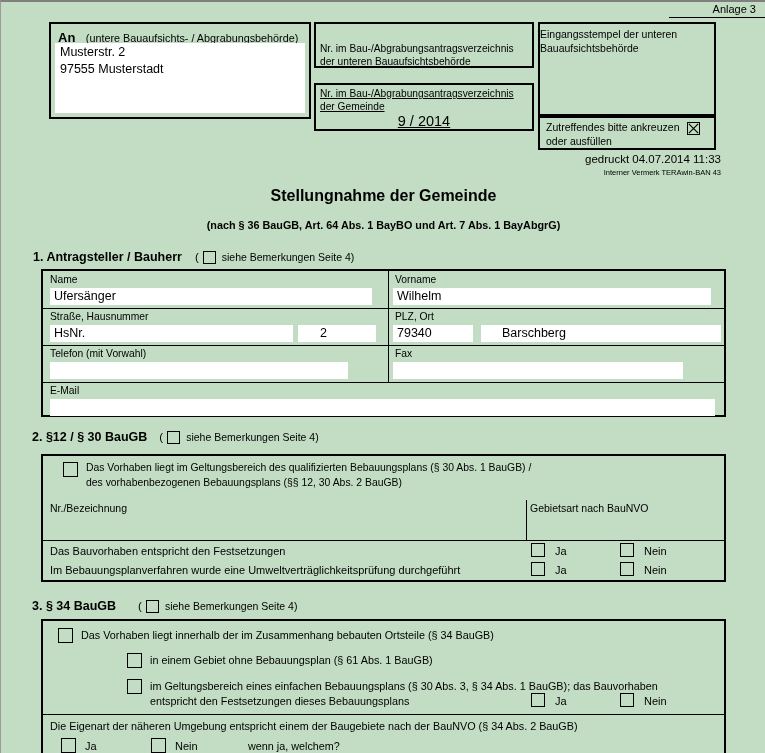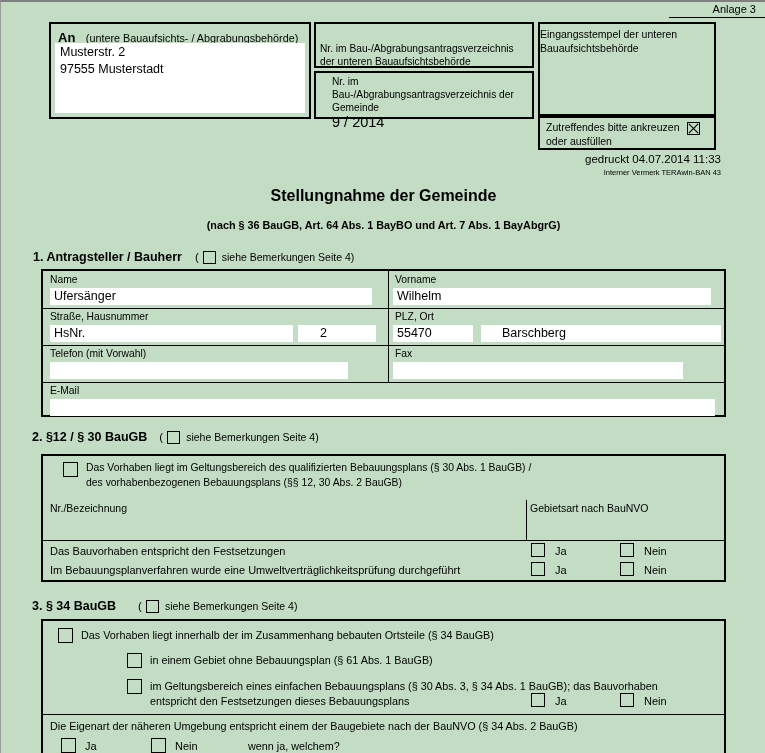--- a/index.html
+++ b/index.html
@@ -43,23 +43,23 @@
     <div class="abs" style="left:4px; top:19px; width:250px; height:70px; background:#fff; padding:1px 5px; box-sizing:border-box; font-size:12.5px; line-height:17px;">
       <div>Musterstr. 2</div>
       <div>97555 Musterstadt</div>
     </div>
   </div>
 
   <div class="box smalltext" style="left:313px; top:20px; width:220px; height:46px; padding:18px 4px; font-size:10.2px; line-height:13px;">
     <span>Nr. im Bau-/Abgrabungsantragsverzeichnis der unteren Bauaufsichtsbehörde</span>
   </div>
 
-  <div class="box" style="left:313px; top:69px; width:220px; height:48px; padding:2px 16px; font-size:10.2px; line-height:13px;">
+  <div class="box" style="left:313px; top:81px; width:220px; height:48px; padding:2px 4px; font-size:10.2px; line-height:13px;text-decoration:underline;">
     <span>Nr. im Bau-/Abgrabungsantragsverzeichnis der Gemeinde</span>
-    <div style="font-size:14.5px; margin-top:2px;">9 / 2014</div>
+    <div style="font-size:14.5px; text-align:center; margin-top:2px;">9 / 2014</div>
   </div>
 
   <div class="box smalltext" style="left:537px; top:20px; width:178px; height:94px; padding:3px 0;">
     <span>Eingangsstempel der unteren Bauaufsichtsbehörde</span>
   </div>
 
   <div class="box smalltext" style="left:537px; top:114px; width:178px; height:34px; padding:2px 6px;">
     <div>Zutreffendes bitte ankreuzen</div>
     <div>oder ausfüllen</div>
     <span class="cb abs" style="left:147px; top:4px;">
@@ -92,21 +92,21 @@
 
     <span class="lbl" style="left:7px; top:3px;">Name</span>
     <span class="lbl" style="left:352px; top:3px;">Vorname</span>
     <div class="field" style="left:7px; top:17px; width:322px;">Ufersänger</div>
     <div class="field" style="left:350px; top:17px; width:318px;">Wilhelm</div>
 
     <span class="lbl" style="left:7px; top:40px;">Straße, Hausnummer</span>
     <span class="lbl" style="left:352px; top:40px;">PLZ, Ort</span>
     <div class="field" style="left:7px; top:54px; width:243px;">HsNr.</div>
     <div class="field" style="left:255px; top:54px; width:78px; padding-left:22px;">2</div>
-    <div class="field" style="left:350px; top:54px; width:80px;">55470</div>
+    <div class="field" style="left:350px; top:54px; width:80px;">79340</div>
     <div class="field" style="left:438px; top:54px; width:240px; padding-left:21px;">Barschberg</div>
 
     <span class="lbl" style="left:7px; top:77px;">Telefon (mit Vorwahl)</span>
     <span class="lbl" style="left:352px; top:77px;">Fax</span>
     <div class="field" style="left:7px; top:91px; width:298px;"></div>
     <div class="field" style="left:350px; top:91px; width:290px;"></div>
 
     <span class="lbl" style="left:7px; top:114px;">E-Mail</span>
     <div class="field" style="left:7px; top:128px; width:665px;"></div>
   </div>

